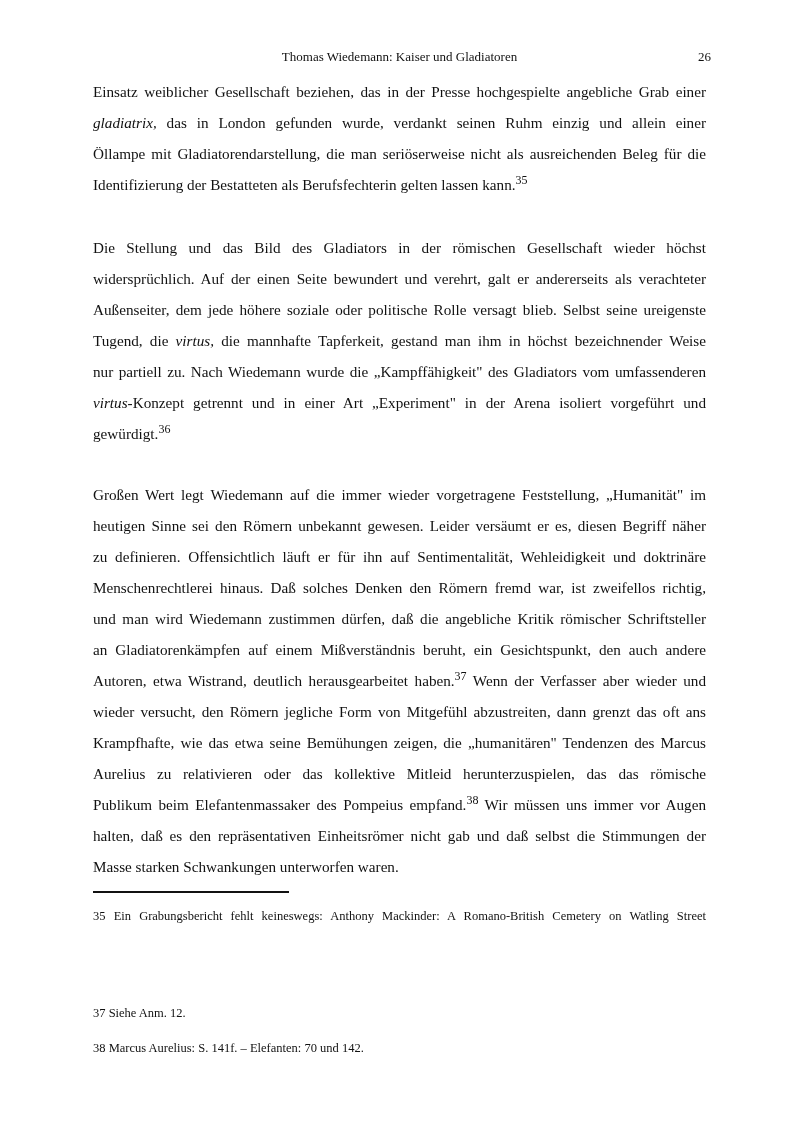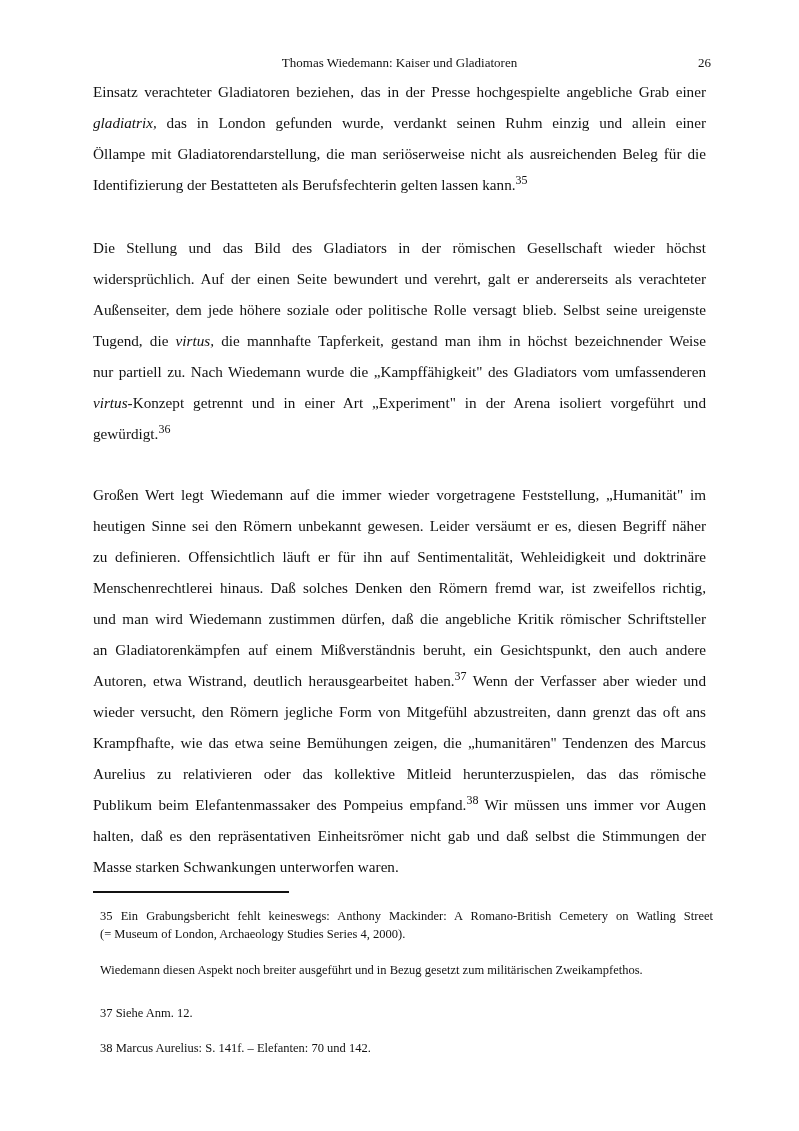--- a/index.html
+++ b/index.html
@@ -1,39 +1,39 @@
 <!DOCTYPE html>
 <html><head>
 <meta charset="utf-8">
 <style>
   html, body { margin: 0; padding: 0; background: #ffffff; }
   body { width: 799px; height: 1131px; position: relative; overflow: hidden;
          font-family: "Liberation Serif", "DejaVu Serif", serif; color: #111; }
-  .header { position: absolute; top: 55px; left: 0; width: 799px; height: 20px; font-size: 13px; }
+  .header { position: absolute; top: 49px; left: 0; width: 799px; height: 20px; font-size: 13px; }
   .header .title { position: absolute; left: 0; width: 799px; text-align: center; top: 0; }
   .header .pageno { position: absolute; right: 88px; top: 0; }
   .line { position: absolute; left: 93px; width: 613px; font-size: 15.2px; line-height: 20px;
           white-space: nowrap; text-align: justify; text-align-last: justify; }
   .line.last { text-align-last: left; }
   sup { font-size: 12px; vertical-align: 6px; line-height: 0; }
   .rule { position: absolute; left: 93px; top: 891px; width: 196px; height: 2px; background: #111; }
-  .fn { position: absolute; left: 100px; width: 613px; font-size: 12.5px; line-height: 18px; }
+  .fn { position: absolute; left: 93px; width: 613px; font-size: 12.5px; line-height: 18px; }
   .fn .fl { display: block; white-space: nowrap; text-align: justify; text-align-last: justify; }
   .fn .fl.last { text-align-last: left; }
 </style>
 </head>
 <body>
 
 <div class="header">
   <span class="title">Thomas Wiedemann: Kaiser und Gladiatoren</span>
   <span class="pageno">26</span>
 </div>
 
 <div>
-  <div class="line" style="top:82px"><span>Einsatz verachteter Gladiatoren beziehen, das in der Presse hochgespielte angebliche Grab einer</span></div>
+  <div class="line" style="top:82px"><span>Einsatz weiblicher Gesellschaft beziehen, das in der Presse hochgespielte angebliche Grab einer</span></div>
   <div class="line" style="top:113px"><i>gladiatrix,</i><span> das in London gefunden wurde, verdankt seinen Ruhm einzig und allein einer</span></div>
   <div class="line" style="top:144px"><span>Öllampe mit Gladiatorendarstellung, die man seriöserweise nicht als ausreichenden Beleg für die</span></div>
   <div class="line last" style="top:175px"><span>Identifizierung der Bestatteten als Berufsfechterin gelten lassen kann.</span><sup>35</sup></div>
 </div>
 
 <div>
   <div class="line" style="top:238px"><span>Die Stellung und das Bild des Gladiators in der römischen Gesellschaft wieder höchst</span></div>
   <div class="line" style="top:269px"><span>widersprüchlich. Auf der einen Seite bewundert und verehrt, galt er andererseits als verachteter</span></div>
   <div class="line" style="top:300px"><span>Außenseiter, dem jede höhere soziale oder politische Rolle versagt blieb. Selbst seine ureigenste</span></div>
   <div class="line" style="top:331px"><span>Tugend, die </span><i>virtus,</i><span> die mannhafte Tapferkeit, gestand man ihm in höchst bezeichnender Weise</span></div>
@@ -56,24 +56,22 @@
   <div class="line" style="top:795px"><span>Publikum beim Elefantenmassaker des Pompeius empfand.</span><sup>38</sup><span> Wir müssen uns immer vor Augen</span></div>
   <div class="line" style="top:826px"><span>halten, daß es den repräsentativen Einheitsrömer nicht gab und daß selbst die Stimmungen der</span></div>
   <div class="line last" style="top:857px"><span>Masse starken Schwankungen unterworfen waren.</span></div>
 </div>
 
 <div class="rule"></div>
 
 <div>
   <div class="fn" style="top:907px">
     <span class="fl">35 Ein Grabungsbericht fehlt keineswegs: Anthony Mackinder: A Romano-British Cemetery on Watling Street</span>
-    <span class="fl last">(= Museum of London, Archaeology Studies Series 4, 2000).</span>
   </div>
   <div class="fn" style="top:961px">
-    <span class="fl last">Wiedemann diesen Aspekt noch breiter ausgeführt und in Bezug gesetzt zum militärischen Zweikampfethos.</span>
   </div>
   <div class="fn" style="top:1004px">
     <span class="fl last">37 Siehe Anm. 12.</span>
   </div>
   <div class="fn" style="top:1039px">
     <span class="fl last">38 Marcus Aurelius: S. 141f. – Elefanten: 70 und 142.</span>
   </div>
 </div>
 
 </body></html>

